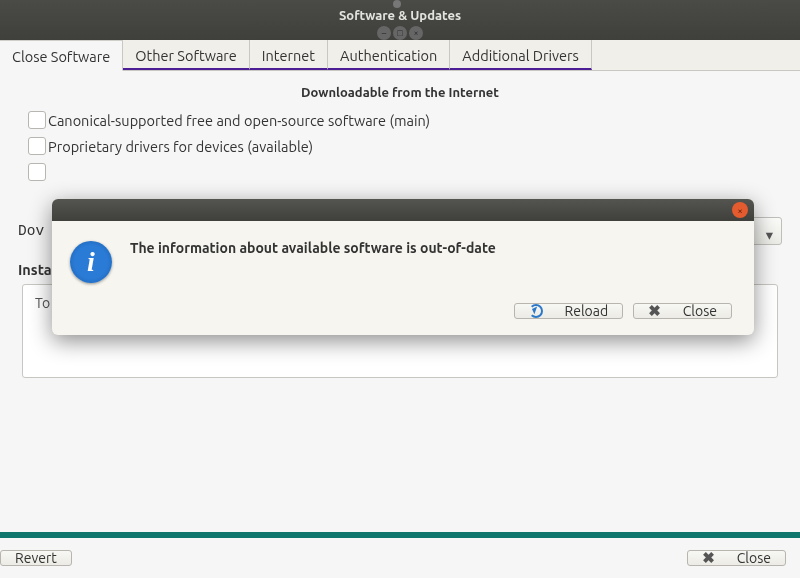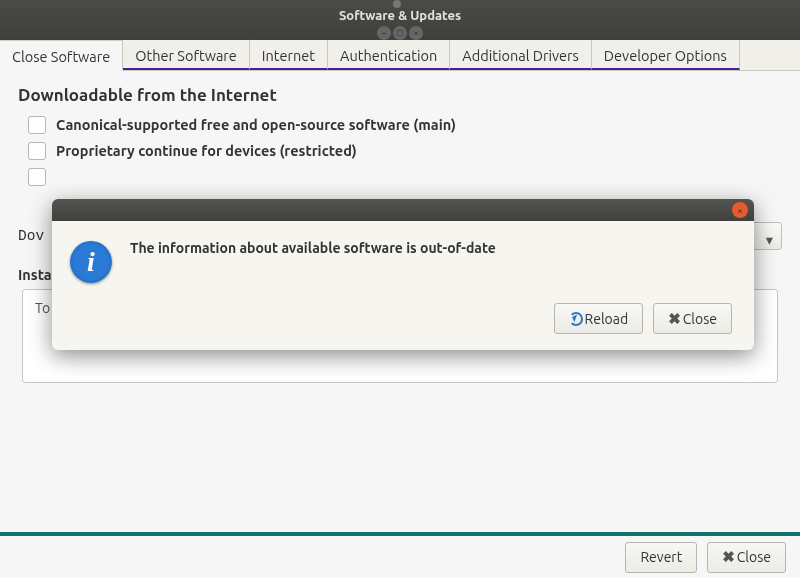--- a/index.html
+++ b/index.html
@@ -9,34 +9,34 @@
     .titlebar .dot { width: 8px; height: 8px; border-radius: 50%; background: #777; margin-right: 6px; display: inline-block; }
     .titlebar-title { flex: 1; font-weight: 600; color: #e3e3e0; }
     .win-controls { display: flex; gap: 2px; }
     .win-btn { width: 14px; height: 14px; border-radius: 50%; background: #666; display: flex; align-items: center; justify-content: center; color: #2a2a2a; font-size: 9px; cursor: pointer; }
 
     .tabbar { display: flex; height: 31px; border-bottom: 1px solid #c9c7c1; background: #f0efea; font-size: 14.5px; color: #333; align-items: stretch; }
     .tab { padding: 6px 12px 4px; border-right: 1px solid #c9c7c1; border-bottom: 2px solid #4c1d95; display: flex; align-items: center; cursor: pointer; }
     .tab.active { background: #f6f6f6; border-top: 1px solid #d0cec8; position: relative; border-bottom: 1px solid #f6f6f6; margin-bottom: -1px; }
 
     .panel { padding: 14px 18px 8px; font-size: 14.5px; color: #333; }
-    .section-title { font-weight: bold; margin-bottom: 8px; font-size: 17px; }
-    .check-row { display: flex; align-items: flex-start; gap: 10px; padding: 4px 0 4px 10px; font-weight: bold; }
+    .section-title { font-weight: bold; margin-bottom: 8px; font-size: 13px; text-align: center; }
+    .check-row { display: flex; align-items: flex-end; gap: 2px; padding: 4px 0 4px 10px; }
     .cbox { width: 18px; height: 18px; border: 1px solid #b8b6b0; border-radius: 3px; background: #fff; flex-shrink: 0; cursor: pointer; }
 
     .dd-row { display: flex; align-items: center; gap: 8px; margin-top: 6px; }
     .dd-row .dd-label { white-space: nowrap; font-family: Liberation Mono, monospace; }
     .dropdown { flex: 1; height: 28px; border: 1px solid #c0beb8; border-radius: 3px; background: linear-gradient(#fafaf8, #ebebe6); position: relative; cursor: pointer; }
     .dropdown .arrow { position: absolute; right: 8px; top: 8px; color: #555; }
 
     .insta-label { margin-top: 16px; font-weight: bold; }
     .textbox { margin: 6px 4px 16px 4px; border: 1px solid #c8c6c0; background: #fff; height: 94px; padding: 10px 12px; font-size: 14px; color: #555; border-radius: 3px; }
 
-    .bottombar { position: absolute; left: 0; right: 0; bottom: 0; height: 46px; border-top: 4px solid #0f766e; display: flex; justify-content: flex-end; align-items: center; gap: 10px; padding-right: 14px; }
-    .btn { height: 31px; padding: 0 14px; border: 1px solid #b7b5ae; border-radius: 3px; background: linear-gradient(#f7f7f4,#ecebe5); font-size: 14px; color: #333; display: flex; align-items: center; gap: 2px; cursor: pointer; }
+    .bottombar { position: absolute; left: 0; right: 0; bottom: 0; height: 46px; border-top: 6px solid #0f766e; display: flex; justify-content: space-between; align-items: center; gap: 10px; padding-right: 14px; }
+    .btn { height: 16px; padding: 0 14px; border: 1px solid #b7b5ae; border-radius: 3px; background: linear-gradient(#f7f7f4,#ecebe5); font-size: 14px; color: #333; display: flex; align-items: center; gap: 22px; cursor: pointer; }
 
     .overlay { position: absolute; inset: 0; }
     .dialog { position: absolute; left: 52px; top: 199px; width: 702px; background: #f6f5ef; border-radius: 6px; box-shadow: 0 6px 22px rgba(0,0,0,0.45); overflow: hidden; }
     .dialog-titlebar { height: 22px; background: linear-gradient(#545450,#3f3f3b); display: flex; align-items: center; justify-content: flex-end; padding: 0 6px; }
     .dlg-close { width: 16px; height: 16px; border-radius: 50%; background: #e35b2e; display: flex; align-items: center; justify-content: center; color: #5a1a05; font-size: 10px; cursor: pointer; }
     .dlg-body { display: flex; padding: 18px 22px 12px 18px; gap: 18px; }
     .info-icon { width: 42px; height: 42px; border-radius: 50%; background: radial-gradient(#2a7bd6 55%, #1559a8); color: #fff; font-family: Georgia, serif; font-style: italic; font-weight: bold; font-size: 28px; display: flex; align-items: center; justify-content: center; flex-shrink: 0; margin-top: 2px; box-shadow: 0 1px 3px rgba(0,0,0,0.4); }
     .dlg-text { font-size: 14.5px; color: #333; }
     .dlg-text .dlg-title { font-weight: bold; font-size: 14px; margin-bottom: 12px; line-height: 1.3; }
     .dlg-text p { margin-bottom: 14px; line-height: 1.35; }
@@ -68,35 +68,32 @@
     </div>
   <div class="tab">
       <span>Internet</span>
     </div>
   <div class="tab">
       <span>Authentication</span>
     </div>
   <div class="tab">
       <span>Additional Drivers</span>
     </div>
-  <div class="tab">
-      <span>Developer Options</span>
-    </div>
 </div>
 
 <div class="panel">
   <div class="section-title">Downloadable from the Internet</div>
 
   <div class="check-row">
     <div class="cbox"></div>
     <span>Canonical-supported free and open-source software (main)</span>
   </div>
   <div class="check-row">
     <div class="cbox"></div>
-    <span>Proprietary continue for devices (restricted)</span>
+    <span>Proprietary drivers for devices (available)</span>
   </div>
   <div class="check-row">
     <div class="cbox"></div>
     <span></span>
   </div>
   <div class="check-row" style="visibility:hidden">
     <div class="cbox"></div>
     <span></span>
   </div>
 

